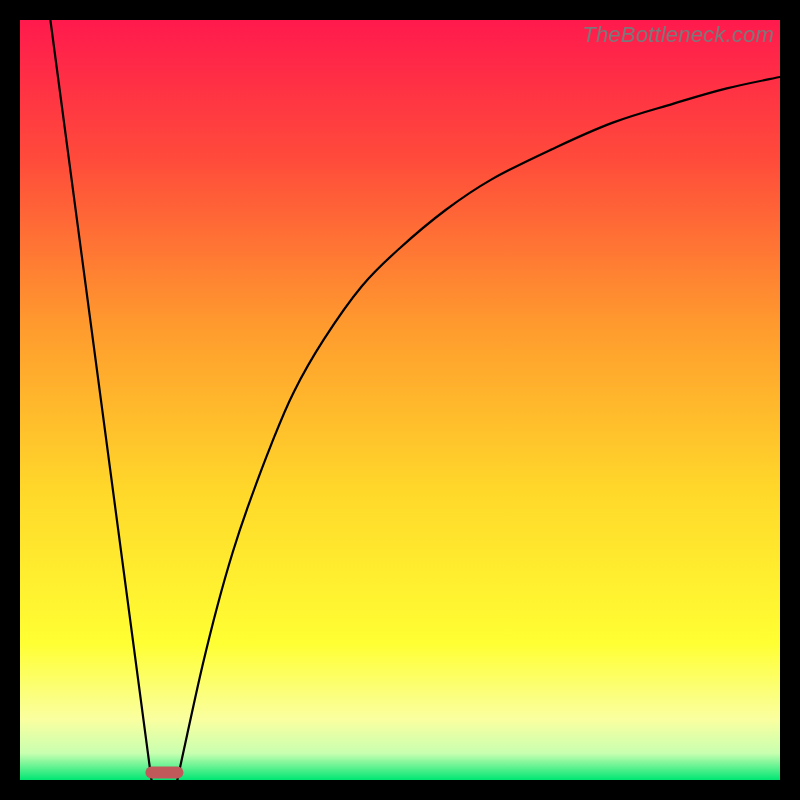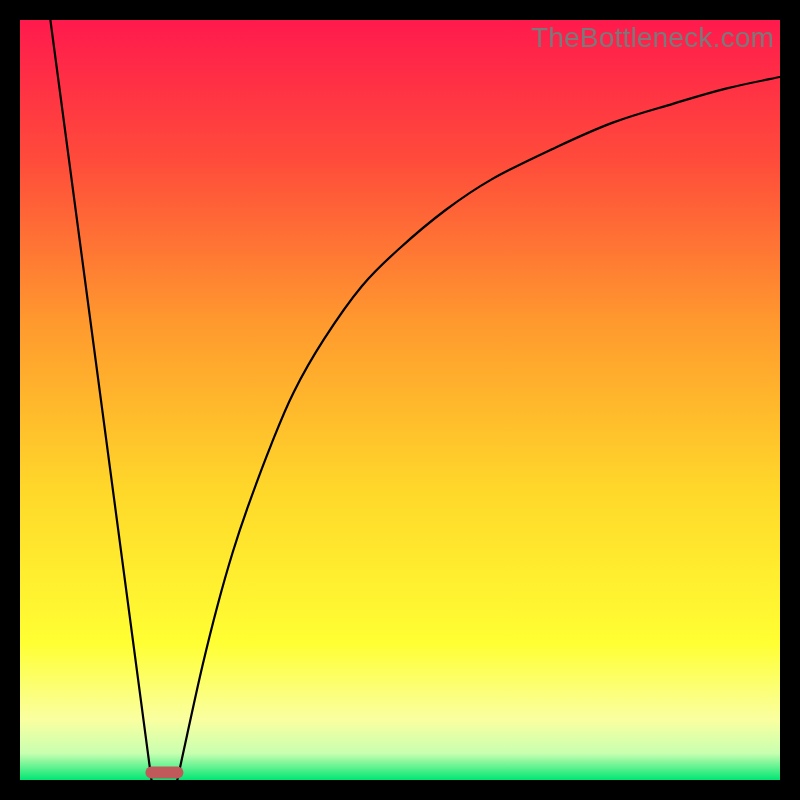--- a/index.html
+++ b/index.html
@@ -24,24 +24,25 @@
     left: 0;
     top: 0;
     width: 760px;
     height: 760px;
   }
   .watermark {
     position: absolute;
     top: 2px;
     right: 6px;
     color: #7a7a7a;
-    font-size: 28px;
+    font-size: 22px;
     font-weight: 500;
     letter-spacing: 0.2px;
     z-index: 5;
+    font-style: italic;
   }
   svg { display: block; }
 </style>
 </head>
 <body>
 
 <div class="frame">
 
   <div class="watermark">TheBottleneck.com</div>
 

